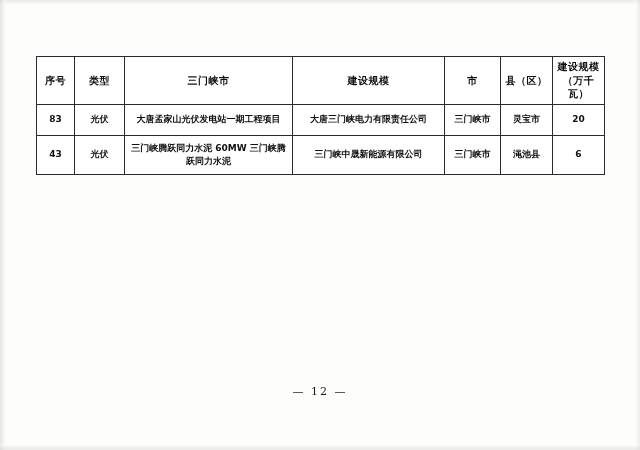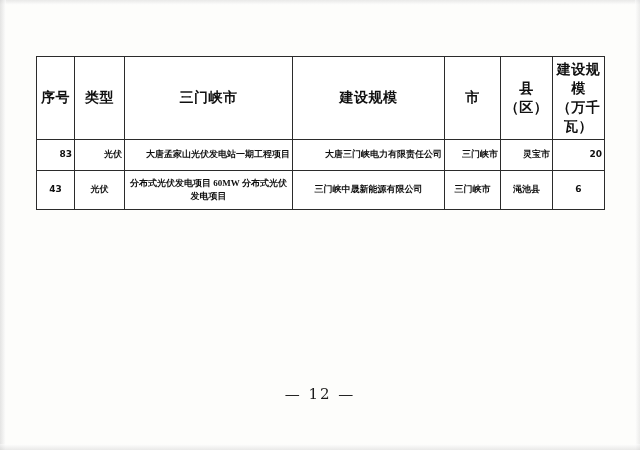--- a/index.html
+++ b/index.html
@@ -37,56 +37,55 @@
     padding: 3px 2px;
     font-size: 9px;
     line-height: 1.35;
     color: #101010;
     text-align: center;
     vertical-align: middle;
     font-weight: bold;
   }
   .doc-table thead th {
     height: 34px;
-    font-size: 14px;
+    font-size: 10px;
     letter-spacing: 0.5px;
   }
   .col-seq { width: 38px; }
   .col-type { width: 50px; }
   .col-project { width: 168px; }
   .col-owner { width: 152px; }
   .col-city { width: 56px; }
   .col-county { width: 52px; }
   .col-scale { width: 52px; }
 
   .cell-left {
     text-align: left;
     padding-left: 6px;
     padding-right: 4px;
-    font-family: Liberation Serif, serif;
   }
-  .row-83 td { height: 24px; text-align: right; }
+  .row-83 td { height: 24px; }
   .row-84 td { height: 32px; }
   .scale-val {
     text-align: center;
     font-weight: bold;
     margin-left: 36px;
   }
   .hdr-scale {
     line-height: 1.3;
   }
   .hdr-scale span { display: block; }
 
   .page-number {
     position: absolute;
     left: 0;
     top: 385px;
     width: 640px;
     text-align: center;
-    font-size: 15px;
+    font-size: 11px;
     color: #1a1a1a;
     letter-spacing: 2px;
     font-family: "DejaVu Serif", "Liberation Serif", serif;
   }
   .edge-shadow-left {
     position: absolute;
     left: 0; top: 0;
     width: 6px; height: 450px;
     background: linear-gradient(to right, #cfcfcf, #ffffff);
     opacity: 0.55;
@@ -153,21 +152,21 @@
         <td>光伏</td>
         <td class="cell-left">大唐孟家山光伏发电站一期工程项目</td>
         <td>大唐三门峡电力有限责任公司</td>
         <td>三门峡市</td>
         <td>灵宝市</td>
         <td class="scale-val">20</td>
       </tr>
       <tr class="row-84">
         <td>43</td>
         <td>光伏</td>
-        <td class="cell-left">分布式光伏发电项目 60MW 分布式光伏发电项目</td>
+        <td class="cell-left">三门峡腾跃同力水泥 60MW 三门峡腾跃同力水泥</td>
         <td>三门峡中晟新能源有限公司</td>
         <td>三门峡市</td>
         <td>渑池县</td>
         <td class="scale-val">6</td>
       </tr>
     </tbody>
   </table>
 
   <div class="page-number">— 12 —</div>
 

